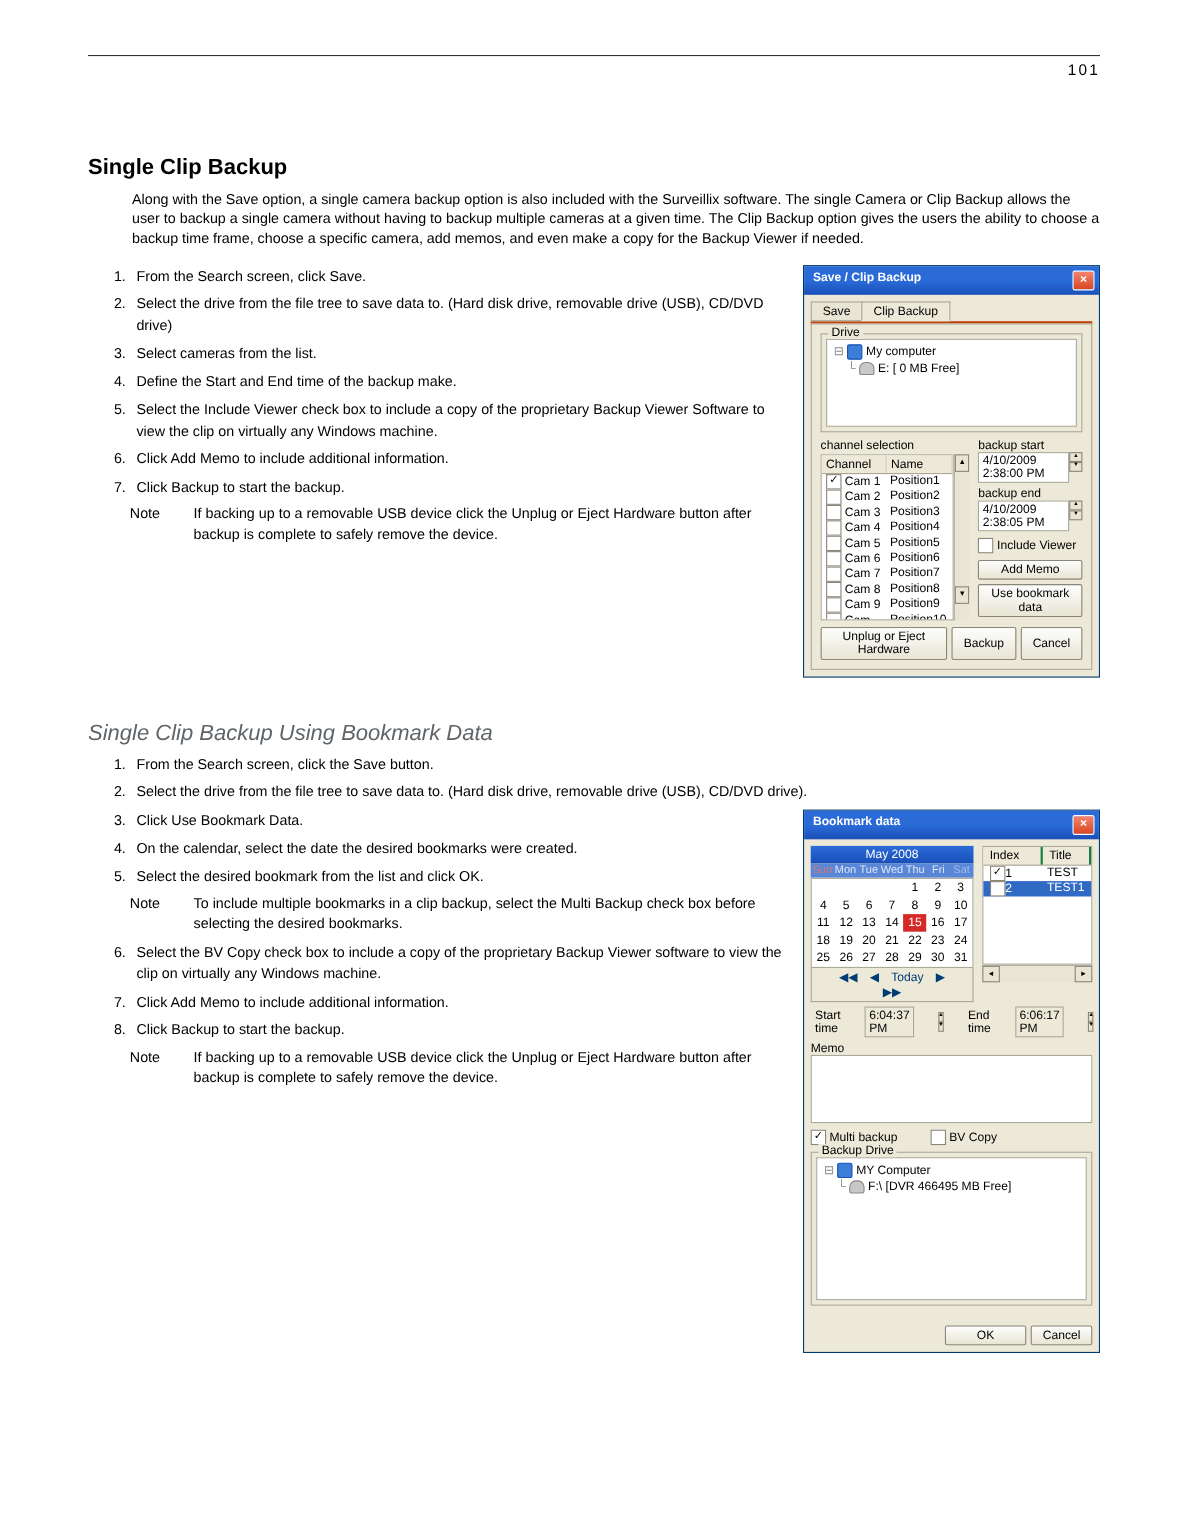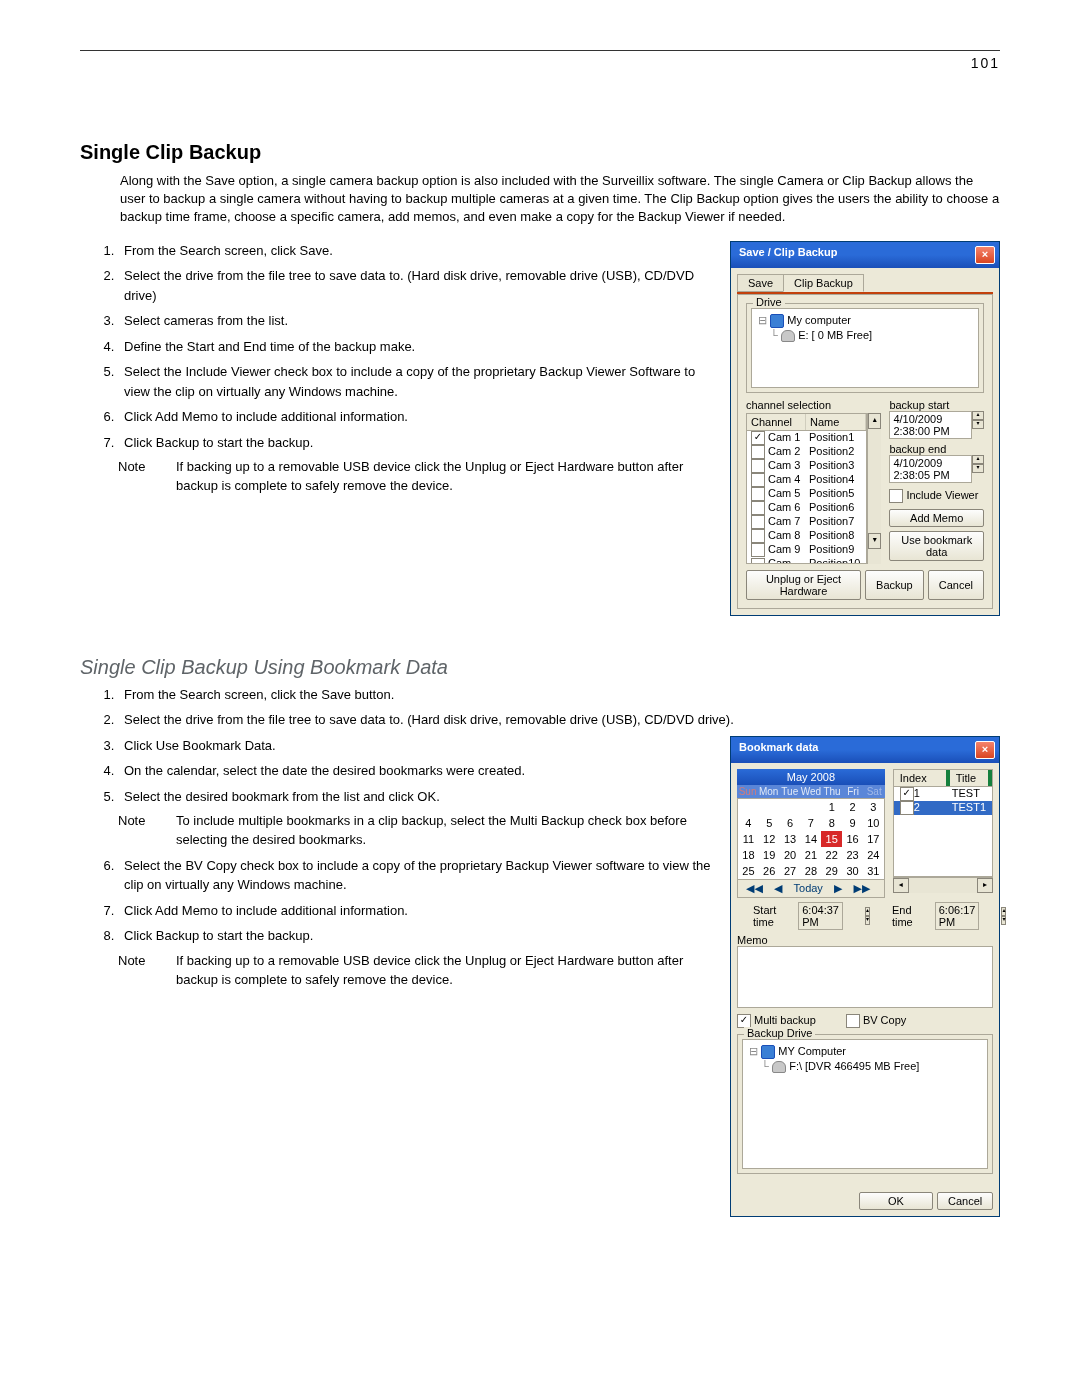--- a/index.html
+++ b/index.html
@@ -178,32 +178,32 @@
   .bm-top { display:flex; gap:8px; }
   .bm-cal { width:150px; }
   .cal-head { background:linear-gradient(to bottom,#2a6bd8,#1a4fb8); color:#fff; text-align:center; font-size:11px; padding:2px 0;}
   .cal-dow { background:#5a86d8; color:#dfe8f7; display:flex; font-size:10px;}
   .cal-dow div{flex:1;text-align:center;padding:1px 0;}
   .cal-dow .sun{color:#d07b7b;} .cal-dow .sat{color:#a0b8e8;}
   .cal-grid { background:#fff; border:1px solid #aca899; font-size:11px;}
   .cal-grid .wk{display:flex;}
   .cal-grid .wk div{flex:1;text-align:center;padding:2px 0;}
   .cal-grid .today{background:#d72828;color:#fff;}
-  .cal-nav{background:#ece9d8;font-size:11px;border:1px solid #aca899;border-top:none;padding:2px 4px;}
+  .cal-nav{background:#ece9d8;text-align:center;font-size:11px;border:1px solid #aca899;border-top:none;padding:2px 16px;}
   .cal-nav span{margin:0 4px;color:#003c74;}
   .bm-list { flex:1; }
   .bm-list-table { background:#fff; border:1px solid #aca899; height:106px; font-size:11px; position:relative;}
   .bm-list-table .hdr{background:#ece9d8;border-bottom:1px solid #aca899;display:flex;}
-  .bm-list-table .hdr div{padding:2px 6px;border-right:4px solid #15803d;}
+  .bm-list-table .hdr div{padding:2px 6px;border-right:2px solid #15803d;}
   .bm-list-row{display:flex;line-height:13px;}
   .bm-list-row div{padding:0 6px;}
   .bm-list-row.sel{background:#316ac5;color:#fff;}
   .bm-col-idx{width:40px;}
   .bm-col-tit{flex:1;}
-  .time-row{display:flex;gap:22px;align-items:center;margin:4px 16px;font-size:11px;}
+  .time-row{display:flex;gap:22px;align-items:center;margin:4px 4px;font-size:11px;}
   .memo-box{background:#fff;border:1px solid #aca899;height:60px;}
   .backup-tree{background:#fff;border:1px solid #aca899;height:120px;padding:4px 6px;font-size:11px;line-height:15px;}
   .chk-row{display:flex;gap:30px;margin:6px 0;font-size:11px;}
   .bm-footer{display:flex;justify-content:flex-end;gap:4px;margin:6px;}
   .mycomp-ico{display:inline-block;width:12px;height:12px;background:#3a7fd5;border:1px solid #1a4fb8;vertical-align:middle;border-radius:2px;}
   .disk-ico{display:inline-block;width:12px;height:10px;background:#c8c8c8;border:1px solid #888;border-radius:6px 6px 2px 2px;vertical-align:middle;}
   .tree-conn{color:#888;}
 </style>
 </head>
 <body>

